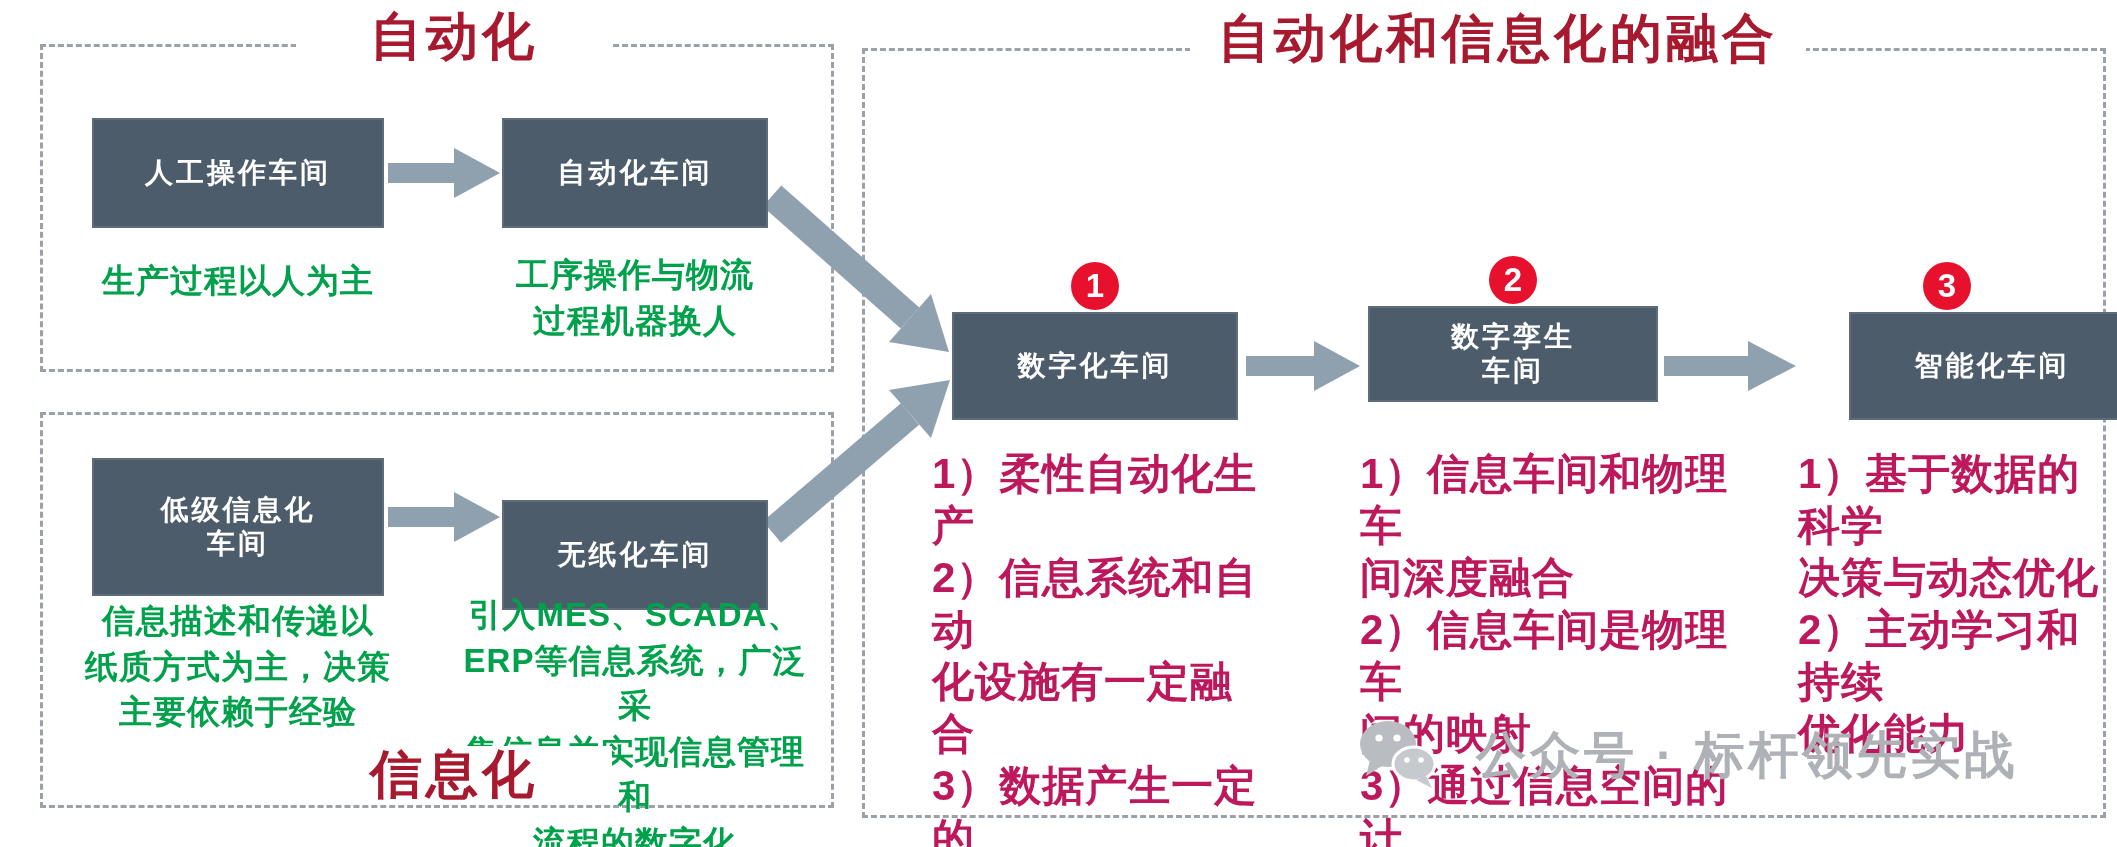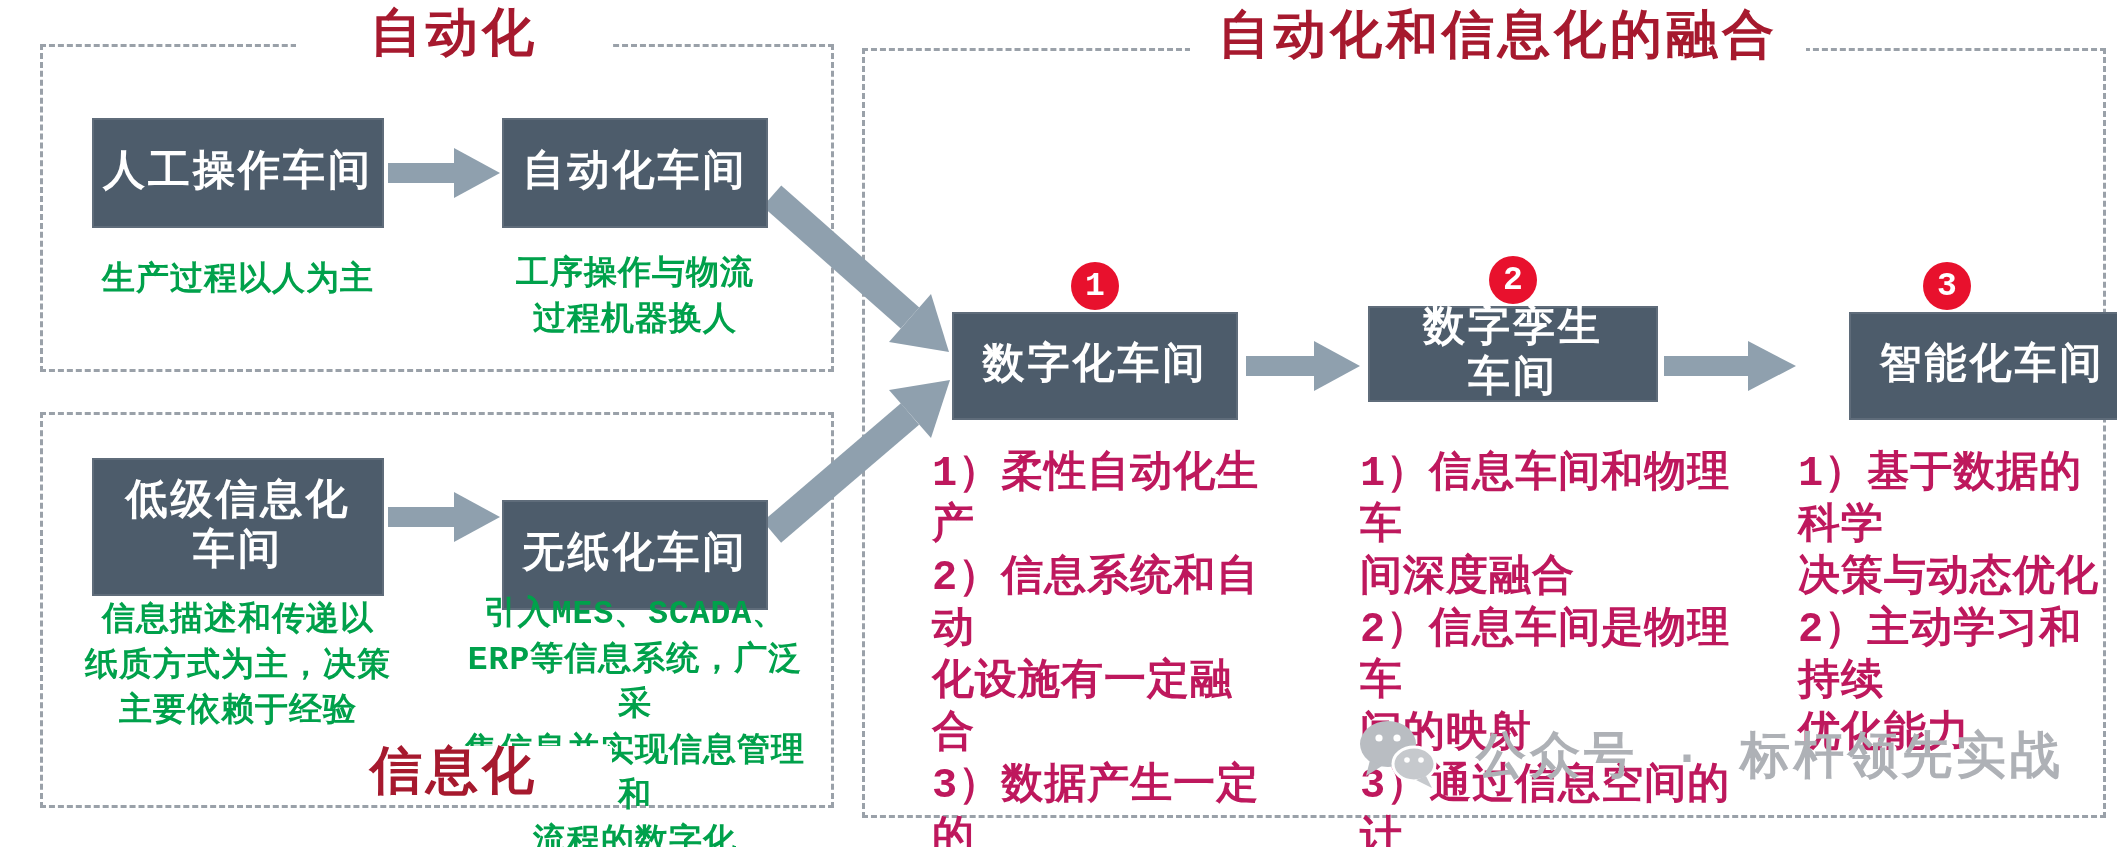--- a/index.html
+++ b/index.html
@@ -1,27 +1,27 @@
 <!DOCTYPE html>
 <html><head>
 <meta charset="utf-8">
 <style>
   html,body{margin:0;padding:0;background:#ffffff;}
   .canvas{
     position:relative;width:2117px;height:847px;background:#ffffff;
-    font-family:Liberation Mono, monospace;overflow:hidden;
+    font-family:Liberation Sans, sans-serif;overflow:hidden;
   }
   .dashed{position:absolute;border:3px dashed #9AA1A9;z-index:0;}
   .sec-title{
     position:absolute;color:#A6192E;font-weight:bold;font-size:52px;
     text-align:center;background:#ffffff;z-index:6;letter-spacing:4px;line-height:1.1;
     padding:0 8px;
   }
   .wbox{
-    position:absolute;background:#4D5C6B;color:#ffffff;font-weight:bold;font-size:42px;
+    position:absolute;background:#4D5C6B;color:#ffffff;font-weight:bold;font-size:28px;
     display:flex;align-items:center;justify-content:center;text-align:center;
     white-space:pre-line;line-height:1.2;letter-spacing:3px;z-index:3;
     box-shadow:inset 0 0 0 2px rgba(255,255,255,0.10);
   }
   .gnote{
     position:absolute;color:#00A14B;font-weight:bold;font-size:33px;
     text-align:center;white-space:pre-line;line-height:1.38;letter-spacing:1px;z-index:3;
   }
   .gpoints{
     position:absolute;color:#be185d;font-weight:bold;font-size:42px;

